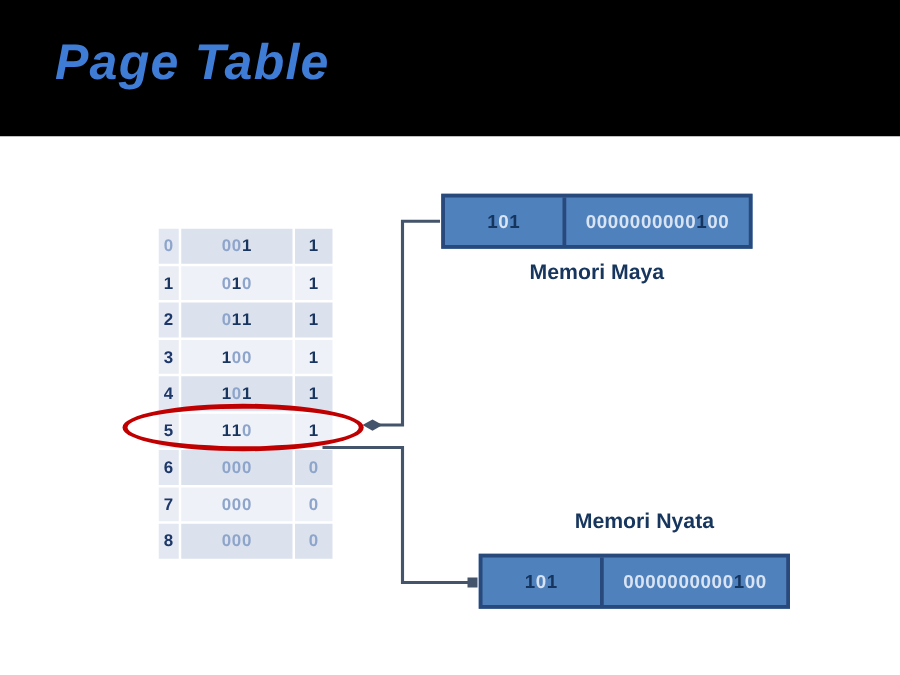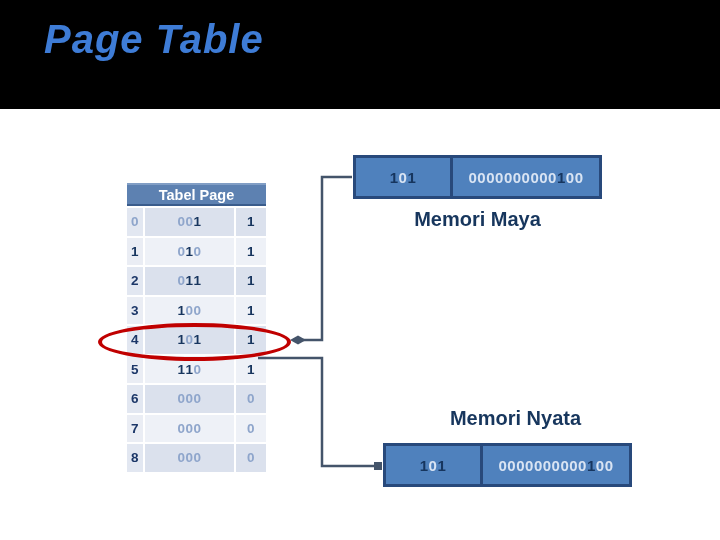--- a/index.html
+++ b/index.html
@@ -6,21 +6,21 @@
   body { font-family:"Liberation Sans", sans-serif; background:#444; }
   .slide {
     position:relative; width:720px; height:540px;
     background:#ffffff; overflow:hidden;
   }
   .titlebar {
     position:absolute; left:0; top:0; width:720px; height:109px;
     background:#000000;
   }
   .title {
-    position:absolute; left:44px; top:17px;
+    position:absolute; left:44px; top:28px;
     font-size:40px; font-weight:bold; font-style:italic;
     color:#3e7cd6; letter-spacing:1px; white-space:nowrap;
   }
 
   
   .pt { position:absolute; left:127px; top:183px; width:139px; z-index:2; }
   .pt-header {
     height:23px; margin-bottom:2px;
     background:#5d81b1;
     border-top:2px solid #819ec5; border-bottom:2px solid #3a5c8c;
@@ -66,36 +66,35 @@
   .membox.bottom { left:383px; top:443px; width:249px; height:44px; }
   .membox .cell { display:flex; align-items:center; justify-content:center; }
   .membox .c1 { width:94px; flex:none; }
   .membox .divider { width:3px; background:#28497b; flex:none; }
   .membox .c2 { flex:1; }
   .membox .d1 { color:#16355e; font-weight:800; }
   .membox .d0 { color:#d9e4f3; font-weight:600; }
 
   .memlabel {
     position:absolute; text-align:center;
-    color:#17365d; font-weight:bold; font-size:20px; z-index:5;
+    color:#17365d; font-weight:bold; font-size:17px; z-index:5;
   }
   .memlabel.top    { left:353px; top:208px; width:249px; }
   .memlabel.bottom { left:391px; top:407px; width:249px; }
 </style>
 </head>
 <body>
 
 <div class="slide">
 
   <div class="titlebar">
     <h1 class="title">Page Table</h1>
   </div>
 
   <div class="pt">
-    <div class="pt-header">Tabel Page</div>
     <div id="pt-rows">
         <div class="pt-row even">
           <div class="pt-cell pt-index">
             <span class="d0">0</span>
           </div>
           <div class="pt-cell pt-frame">
             <span class="d0">0</span>
             <span class="d0">0</span>
             <span class="d1">1</span>
           </div>

